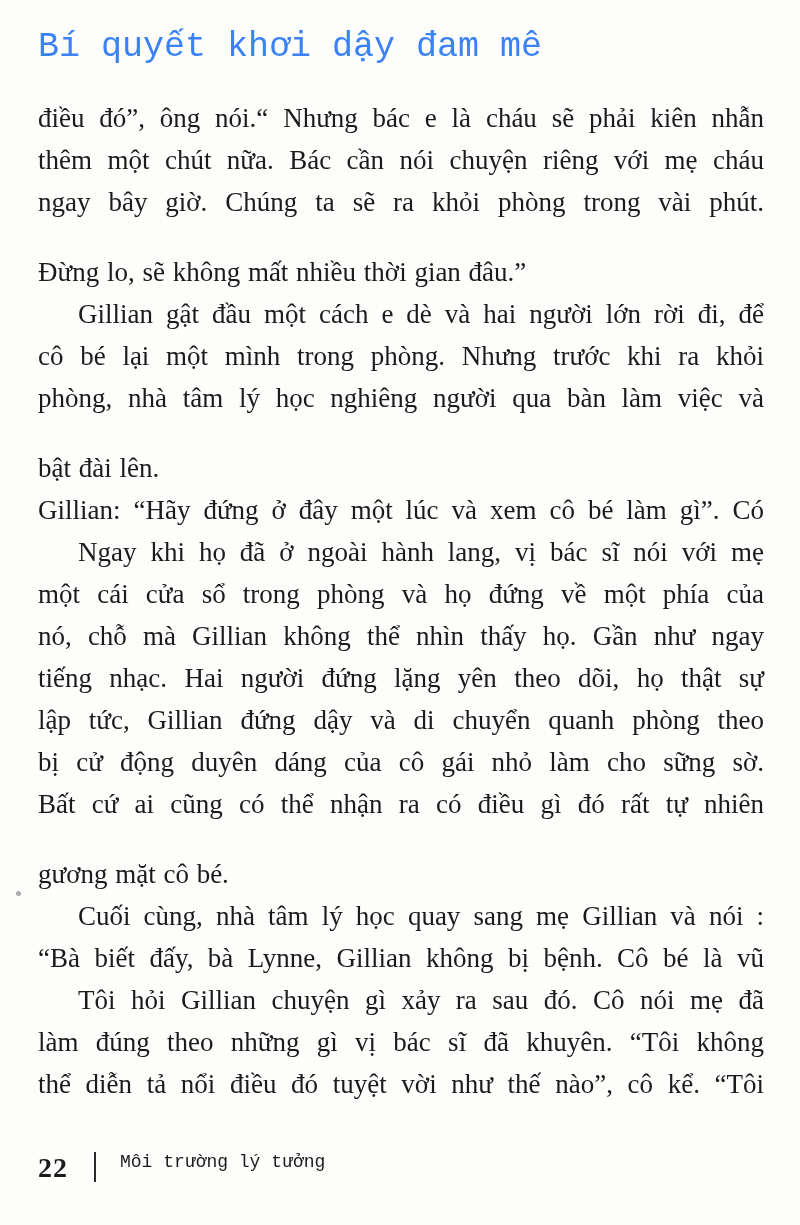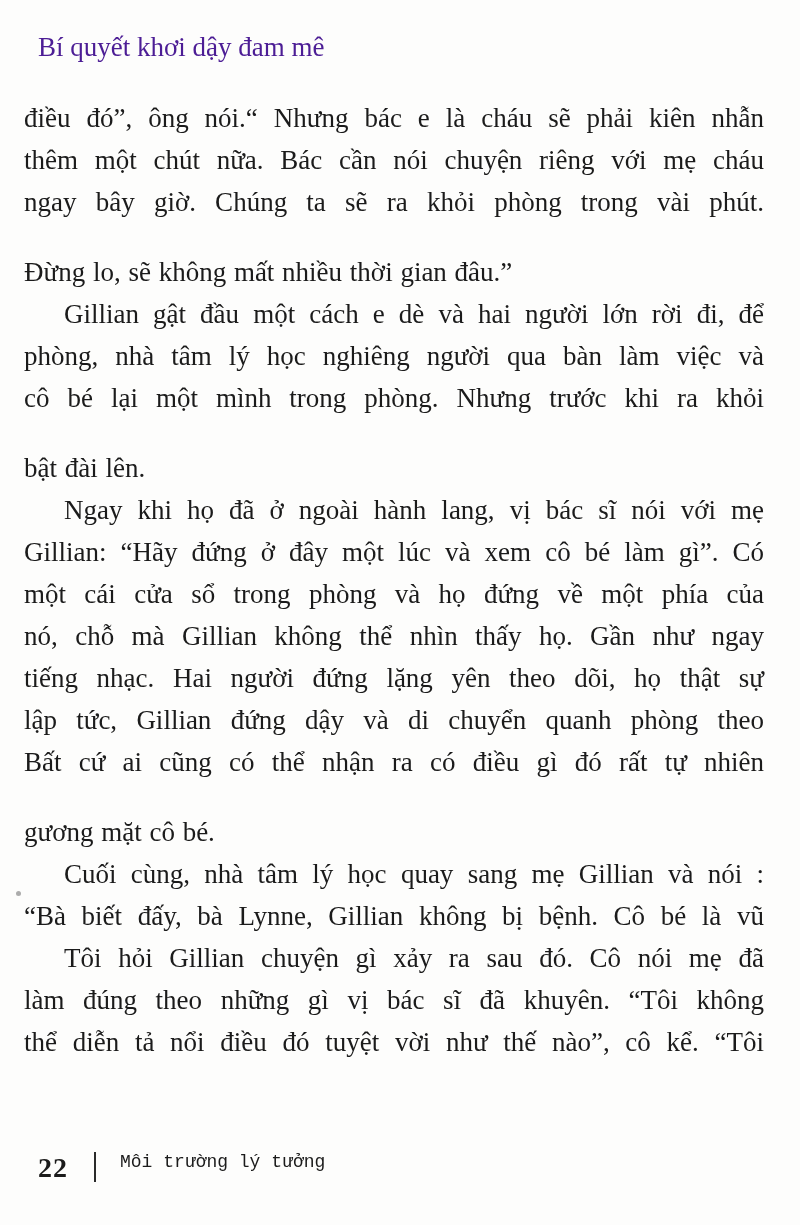--- a/index.html
+++ b/index.html
@@ -14,28 +14,29 @@
     background: #fdfdfc;
     color: #1b1b1b;
     font-family: "Liberation Serif", "DejaVu Serif", serif;
     overflow: hidden;
   }
   .running-header {
     position: absolute;
     top: 30px;
     left: 38px;
     right: 36px;
-    font-size: 27px;
+    font-size: 35px;
     line-height: 34px;
-    color: #4c1d95;
+    color: #3b82f6;
+    font-family: Liberation Mono, monospace;
   }
   .body-text {
     position: absolute;
     top: 97px;
-    left: 24px;
+    left: 38px;
     right: 36px;
   }
   .body-text p {
     margin: 0;
     padding: 0;
   }
   .ln {
     font-size: 27px;
     line-height: 42px;
     text-align: justify;
@@ -96,33 +97,34 @@
       </p>
       <div class="ln">điều đó”, ông nói.“ Nhưng bác e là cháu sẽ phải kiên nhẫn</div>
       <div class="ln">thêm một chút nữa. Bác cần nói chuyện riêng với mẹ cháu</div>
       <div class="ln">ngay bây giờ. Chúng ta sẽ ra khỏi phòng trong vài phút.</div>
       <div class="ln last">Đừng lo, sẽ không mất nhiều thời gian đâu.”</div>
     <p></p>
 
     <p>
       </p>
       <div class="ln indent">Gillian gật đầu một cách e dè và hai người lớn rời đi, để</div>
+      <div class="ln">cô bé lại một mình trong phòng. Nhưng trước khi ra khỏi</div>
       <div class="ln">phòng, nhà tâm lý học nghiêng người qua bàn làm việc và</div>
-      <div class="ln">cô bé lại một mình trong phòng. Nhưng trước khi ra khỏi</div>
       <div class="ln last">bật đài lên.</div>
     <p></p>
 
     <p>
       </p>
+      <div class="ln">Gillian: “Hãy đứng ở đây một lúc và xem cô bé làm gì”. Có</div>
       <div class="ln indent">Ngay khi họ đã ở ngoài hành lang, vị bác sĩ nói với mẹ</div>
-      <div class="ln">Gillian: “Hãy đứng ở đây một lúc và xem cô bé làm gì”. Có</div>
       <div class="ln">một cái cửa sổ trong phòng và họ đứng về một phía của</div>
       <div class="ln">nó, chỗ mà Gillian không thể nhìn thấy họ. Gần như ngay</div>
       <div class="ln">tiếng nhạc. Hai người đứng lặng yên theo dõi, họ thật sự</div>
       <div class="ln">lập tức, Gillian đứng dậy và di chuyển quanh phòng theo</div>
+      <div class="ln">bị cử động duyên dáng của cô gái nhỏ làm cho sững sờ.</div>
       <div class="ln">Bất cứ ai cũng có thể nhận ra có điều gì đó rất tự nhiên</div>
       <div class="ln last">gương mặt cô bé.</div>
     <p></p>
 
     <p>
       </p>
       <div class="ln indent">Cuối cùng, nhà tâm lý học quay sang mẹ Gillian và nói :</div>
       <div class="ln">“Bà biết đấy, bà Lynne, Gillian không bị bệnh. Cô bé là vũ</div>
     <p></p>
 

